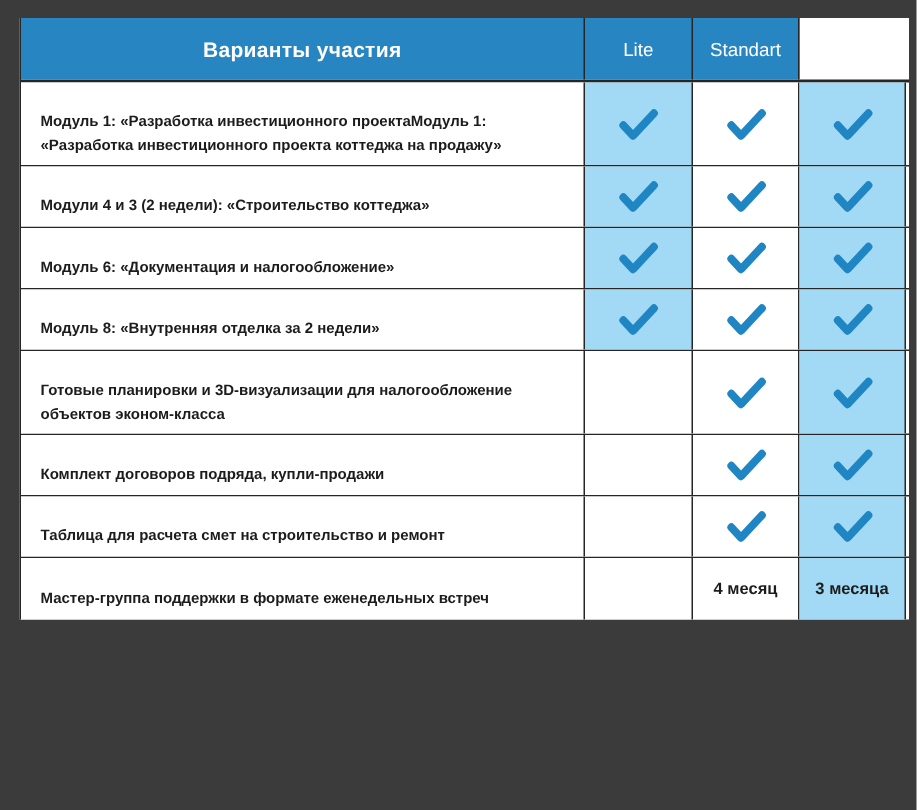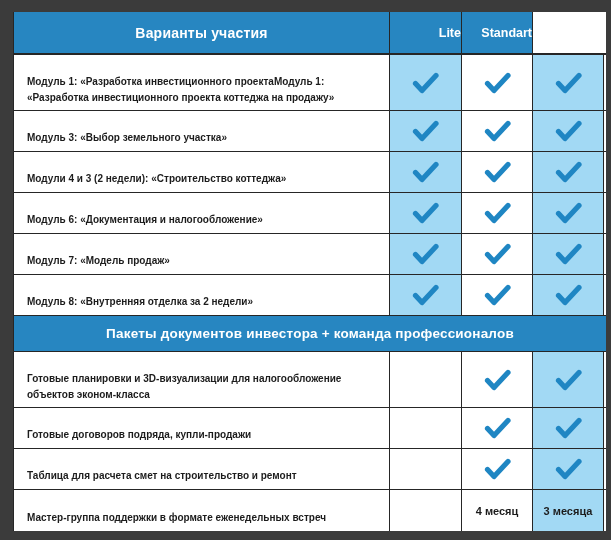--- a/index.html
+++ b/index.html
@@ -37,21 +37,21 @@
     background:#fff;
   }
   .cell.hl{background:var(--hl-blue);}
   
   .row.header{height:43px;border-bottom:2px solid var(--border);}
   .row.header .cell{
     background:var(--header-blue);
     color:#fff;
   }
   .row.header .cell.main{font-size:14px;font-weight:600;letter-spacing:.2px;}
-  .row.header .cell.plan{font-size:12.5px;font-weight:700;justify-content:flex-end;}
+  .row.header .cell.plan{font-size:12.5px;font-weight:400;}
   
   .row.body{min-height:41px;}
   .row.body.tall{min-height:45px;}
   .row.body.short{height:22px;border-bottom:none;}
   .cell.label{
     justify-content:flex-start;
     padding:19px 10px 5px 13px;
     font-size:10px;font-weight:700;color:var(--text);
     line-height:1.55;
     text-align:left;
@@ -106,46 +106,20 @@
           <div class="cell val hl">
             <span class="check-icon">
               <svg width="29" height="22" viewBox="0 0 29 22">
                 <path d="M4.5 11.5 L11 18.5 L25 3.5" fill="none" stroke="#1f86c3" stroke-width="5.2" stroke-linecap="round" stroke-linejoin="round"></path>
               </svg>
             </span>
           </div>
         </div>
         <div class="row body">
           <div class="cell label">
-            <span>Модуль 3: «Выбор земельного участка»</span>
-          </div>
-          <div class="cell val hl">
-            <span class="check-icon">
-              <svg width="29" height="22" viewBox="0 0 29 22">
-                <path d="M4.5 11.5 L11 18.5 L25 3.5" fill="none" stroke="#1f86c3" stroke-width="5.2" stroke-linecap="round" stroke-linejoin="round"></path>
-              </svg>
-            </span>
-          </div>
-          <div class="cell val">
-            <span class="check-icon">
-              <svg width="29" height="22" viewBox="0 0 29 22">
-                <path d="M4.5 11.5 L11 18.5 L25 3.5" fill="none" stroke="#1f86c3" stroke-width="5.2" stroke-linecap="round" stroke-linejoin="round"></path>
-              </svg>
-            </span>
-          </div>
-          <div class="cell val hl">
-            <span class="check-icon">
-              <svg width="29" height="22" viewBox="0 0 29 22">
-                <path d="M4.5 11.5 L11 18.5 L25 3.5" fill="none" stroke="#1f86c3" stroke-width="5.2" stroke-linecap="round" stroke-linejoin="round"></path>
-              </svg>
-            </span>
-          </div>
-        </div>
-        <div class="row body">
-          <div class="cell label">
             <span>Модули 4 и 3 (2 недели): «Строительство коттеджа»</span>
           </div>
           <div class="cell val hl">
             <span class="check-icon">
               <svg width="29" height="22" viewBox="0 0 29 22">
                 <path d="M4.5 11.5 L11 18.5 L25 3.5" fill="none" stroke="#1f86c3" stroke-width="5.2" stroke-linecap="round" stroke-linejoin="round"></path>
               </svg>
             </span>
           </div>
           <div class="cell val">
@@ -184,46 +158,20 @@
           <div class="cell val hl">
             <span class="check-icon">
               <svg width="29" height="22" viewBox="0 0 29 22">
                 <path d="M4.5 11.5 L11 18.5 L25 3.5" fill="none" stroke="#1f86c3" stroke-width="5.2" stroke-linecap="round" stroke-linejoin="round"></path>
               </svg>
             </span>
           </div>
         </div>
         <div class="row body">
           <div class="cell label">
-            <span>Модуль 7: «Модель продаж»</span>
-          </div>
-          <div class="cell val hl">
-            <span class="check-icon">
-              <svg width="29" height="22" viewBox="0 0 29 22">
-                <path d="M4.5 11.5 L11 18.5 L25 3.5" fill="none" stroke="#1f86c3" stroke-width="5.2" stroke-linecap="round" stroke-linejoin="round"></path>
-              </svg>
-            </span>
-          </div>
-          <div class="cell val">
-            <span class="check-icon">
-              <svg width="29" height="22" viewBox="0 0 29 22">
-                <path d="M4.5 11.5 L11 18.5 L25 3.5" fill="none" stroke="#1f86c3" stroke-width="5.2" stroke-linecap="round" stroke-linejoin="round"></path>
-              </svg>
-            </span>
-          </div>
-          <div class="cell val hl">
-            <span class="check-icon">
-              <svg width="29" height="22" viewBox="0 0 29 22">
-                <path d="M4.5 11.5 L11 18.5 L25 3.5" fill="none" stroke="#1f86c3" stroke-width="5.2" stroke-linecap="round" stroke-linejoin="round"></path>
-              </svg>
-            </span>
-          </div>
-        </div>
-        <div class="row body">
-          <div class="cell label">
             <span>Модуль 8: «Внутренняя отделка за 2 недели»</span>
           </div>
           <div class="cell val hl">
             <span class="check-icon">
               <svg width="29" height="22" viewBox="0 0 29 22">
                 <path d="M4.5 11.5 L11 18.5 L25 3.5" fill="none" stroke="#1f86c3" stroke-width="5.2" stroke-linecap="round" stroke-linejoin="round"></path>
               </svg>
             </span>
           </div>
           <div class="cell val">
@@ -234,23 +182,20 @@
             </span>
           </div>
           <div class="cell val hl">
             <span class="check-icon">
               <svg width="29" height="22" viewBox="0 0 29 22">
                 <path d="M4.5 11.5 L11 18.5 L25 3.5" fill="none" stroke="#1f86c3" stroke-width="5.2" stroke-linecap="round" stroke-linejoin="round"></path>
               </svg>
             </span>
           </div>
         </div>
-        <div class="section-row">
-          <span>Пакеты документов инвестора + команда профессионалов</span>
-        </div>
         <div class="row body tall">
           <div class="cell label">
             <span>Готовые планировки и 3D-визуализации для налогообложение объектов эконом-класса</span>
           </div>
           <div class="cell val"></div>
           <div class="cell val">
             <span class="check-icon">
               <svg width="29" height="22" viewBox="0 0 29 22">
                 <path d="M4.5 11.5 L11 18.5 L25 3.5" fill="none" stroke="#1f86c3" stroke-width="5.2" stroke-linecap="round" stroke-linejoin="round"></path>
               </svg>
@@ -259,21 +204,21 @@
           <div class="cell val hl">
             <span class="check-icon">
               <svg width="29" height="22" viewBox="0 0 29 22">
                 <path d="M4.5 11.5 L11 18.5 L25 3.5" fill="none" stroke="#1f86c3" stroke-width="5.2" stroke-linecap="round" stroke-linejoin="round"></path>
               </svg>
             </span>
           </div>
         </div>
         <div class="row body">
           <div class="cell label">
-            <span>Готовые договоров подряда, купли-продажи</span>
+            <span>Комплект договоров подряда, купли-продажи</span>
           </div>
           <div class="cell val"></div>
           <div class="cell val">
             <span class="check-icon">
               <svg width="29" height="22" viewBox="0 0 29 22">
                 <path d="M4.5 11.5 L11 18.5 L25 3.5" fill="none" stroke="#1f86c3" stroke-width="5.2" stroke-linecap="round" stroke-linejoin="round"></path>
               </svg>
             </span>
           </div>
           <div class="cell val hl">

